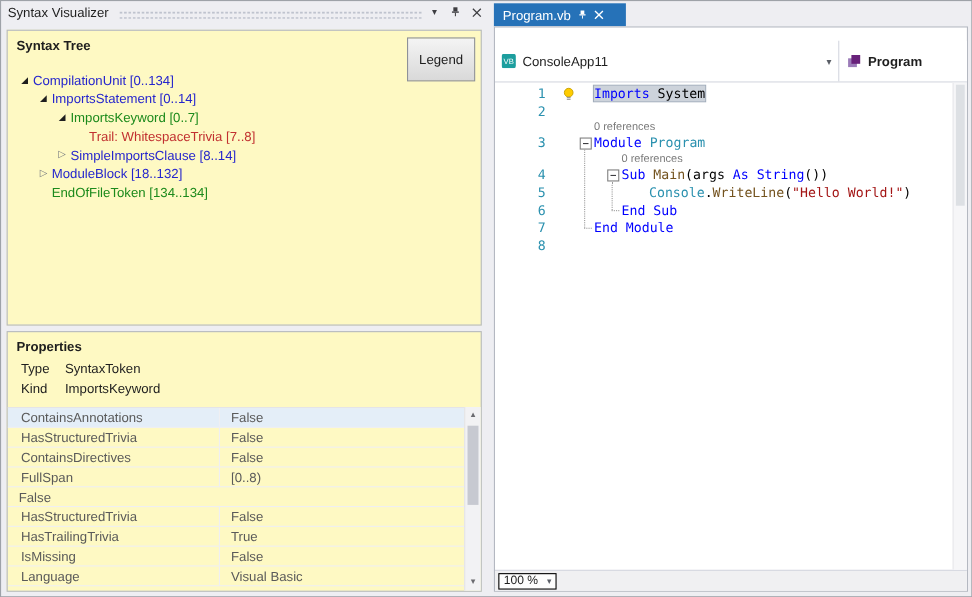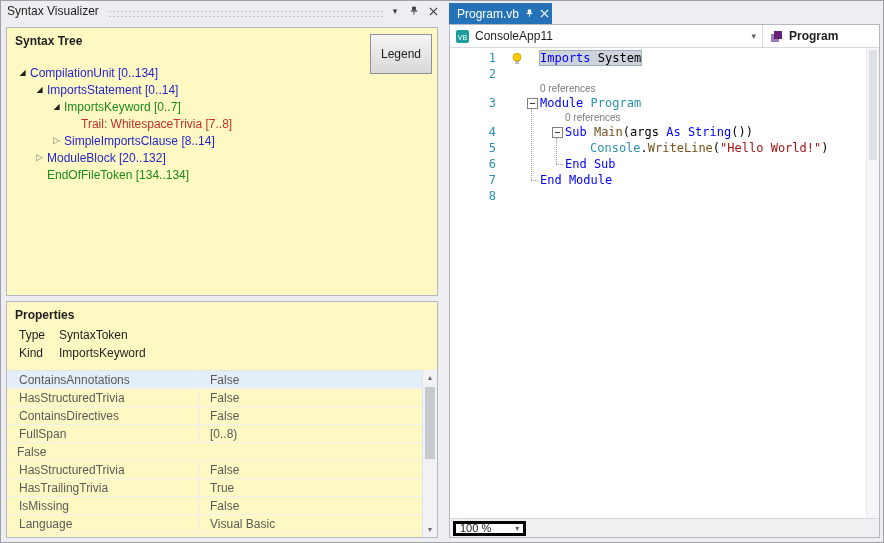--- a/index.html
+++ b/index.html
@@ -38,25 +38,25 @@
   .grid-value{padding-left:10px;color:#5A5A5A;}
   .vscroll{position:absolute;right:0;top:68px;bottom:0;width:15px;background:#F2F2F4;border-left:1px solid #E3E3E6;}
   .scroll-arrow{height:15px;display:flex;align-items:center;justify-content:center;font-size:7px;color:#6B6B70;}
   .scroll-arrow.down{position:absolute;bottom:0;left:0;right:0;}
   .vthumb{position:absolute;left:2px;right:2px;top:17px;height:72px;background:#C7C9D1;}
 
   
   .right-pane{position:absolute;left:448px;top:0;right:0;bottom:0;}
   .tab-strip{height:23px;position:relative;}
   .tab{position:absolute;left:0;top:2px;height:21px;color:#FFF;display:flex;align-items:center;
-       padding:0 3px 0 8px;gap:6px;font-size:12px;background:#2672B8;}
+       padding:0 20px 0 8px;gap:6px;font-size:12px;background:#2672B8;}
   .tab-icon{display:flex;align-items:center;color:#FFF;}
   .editor-frame{position:absolute;left:0;right:3px;top:23px;bottom:4px;background:#FFF;
                 border:1px solid #B4B8C1;display:flex;flex-direction:column;}
-  .nav-bar{height:23px;border-bottom:1px solid #D5D8E0;display:flex;align-items:stretch;background:#FFF;}
+  .nav-bar{height:38px;border-bottom:1px solid #D5D8E0;display:flex;align-items:stretch;background:#FFF;margin-top:12px;}
   .nav-left{width:312px;display:flex;align-items:center;gap:6px;padding:0 6px;}
   .nav-left .spacer{flex:1;}
   .nav-chevron{font-size:9px;color:#5A5E66;}
   .nav-sep{width:1px;background:#D5D8E0;}
   .nav-right{flex:1;display:flex;align-items:center;gap:6px;padding:0 7px;font-weight:bold;}
 
   .code-area{flex:1;position:relative;font-family:"DejaVu Sans Mono",monospace;font-size:12px;overflow:hidden;}
   .lines{padding-top:2px;}
   .line{display:flex;height:16px;line-height:16px;}
   .lnum{width:60px;text-align:right;padding-right:14px;color:#2B91AF;flex:0 0 60px;}
@@ -65,22 +65,22 @@
   .lens{height:13px;line-height:13px;font-size:10px;color:#7A7A7A;font-family:"Liberation Sans",sans-serif;}
   .obox{position:absolute;top:3px;width:11px;height:11px;border:1px solid #808080;background:#FFF;}
   .obox::before{content:"";position:absolute;left:2px;right:2px;top:4px;border-top:1px solid #3E3E42;}
   .sel{background:#CDD3DB;outline:1px solid #A3AEBC;}
   .guide-v{position:absolute;width:0;border-left:1px dotted #9A9A9A;}
   .guide-h{position:absolute;height:0;border-top:1px dotted #9A9A9A;}
   .edit-vscroll{position:absolute;right:0;top:0;bottom:0;width:13px;background:#F6F6F8;border-left:1px solid #E8E8EC;}
   .edit-vthumb{position:absolute;left:2px;right:2px;top:2px;height:110px;background:#DDE0E4;}
 
   .editor-status{height:19px;border-top:1px solid #D5D8E0;background:#F0F0F2;display:flex;align-items:center;padding-left:3px;gap:4px;}
-  .zoom-combo{height:15px;background:#FDFDFD;border:3px solid #000000;display:flex;align-items:center;
-              padding:0 4px;gap:24px;font-size:11px;color:#1E1E1E;}
+  .zoom-combo{height:15px;background:#FDFDFD;border:1px solid #000000;display:flex;align-items:center;
+              padding:0 4px;gap:8px;font-size:11px;color:#1E1E1E;}
   .zoom-combo .nav-chevron{font-size:8px;}
   .hscroll-track{flex:1;height:100%;}
 
   svg{display:block;}
 </style>
 </head>
 <body>
 
 <div class="screen">
 
@@ -124,21 +124,21 @@
           <div class="tree-row" style="padding-left: 59px;">
             <span class="expander"></span>
             <span class="tree-label" style="color: rgb(193, 48, 48);">Trail: WhitespaceTrivia [7..8]</span>
           </div>
           <div class="tree-row" style="padding-left: 42px;">
             <span class="expander hollow">▷</span>
             <span class="tree-label" style="color: rgb(37, 37, 205);">SimpleImportsClause [8..14]</span>
           </div>
           <div class="tree-row" style="padding-left: 25px;">
             <span class="expander hollow">▷</span>
-            <span class="tree-label" style="color: rgb(37, 37, 205);">ModuleBlock [20..132]</span>
+            <span class="tree-label" style="color: rgb(37, 37, 205);">ModuleBlock [18..132]</span>
           </div>
           <div class="tree-row" style="padding-left: 25px;">
             <span class="expander"></span>
             <span class="tree-label" style="color: rgb(28, 138, 28);">EndOfFileToken [134..134]</span>
           </div>
         </div>
     </div>
 
     <div class="box props-box">
       <div class="props-header">Properties</div>

